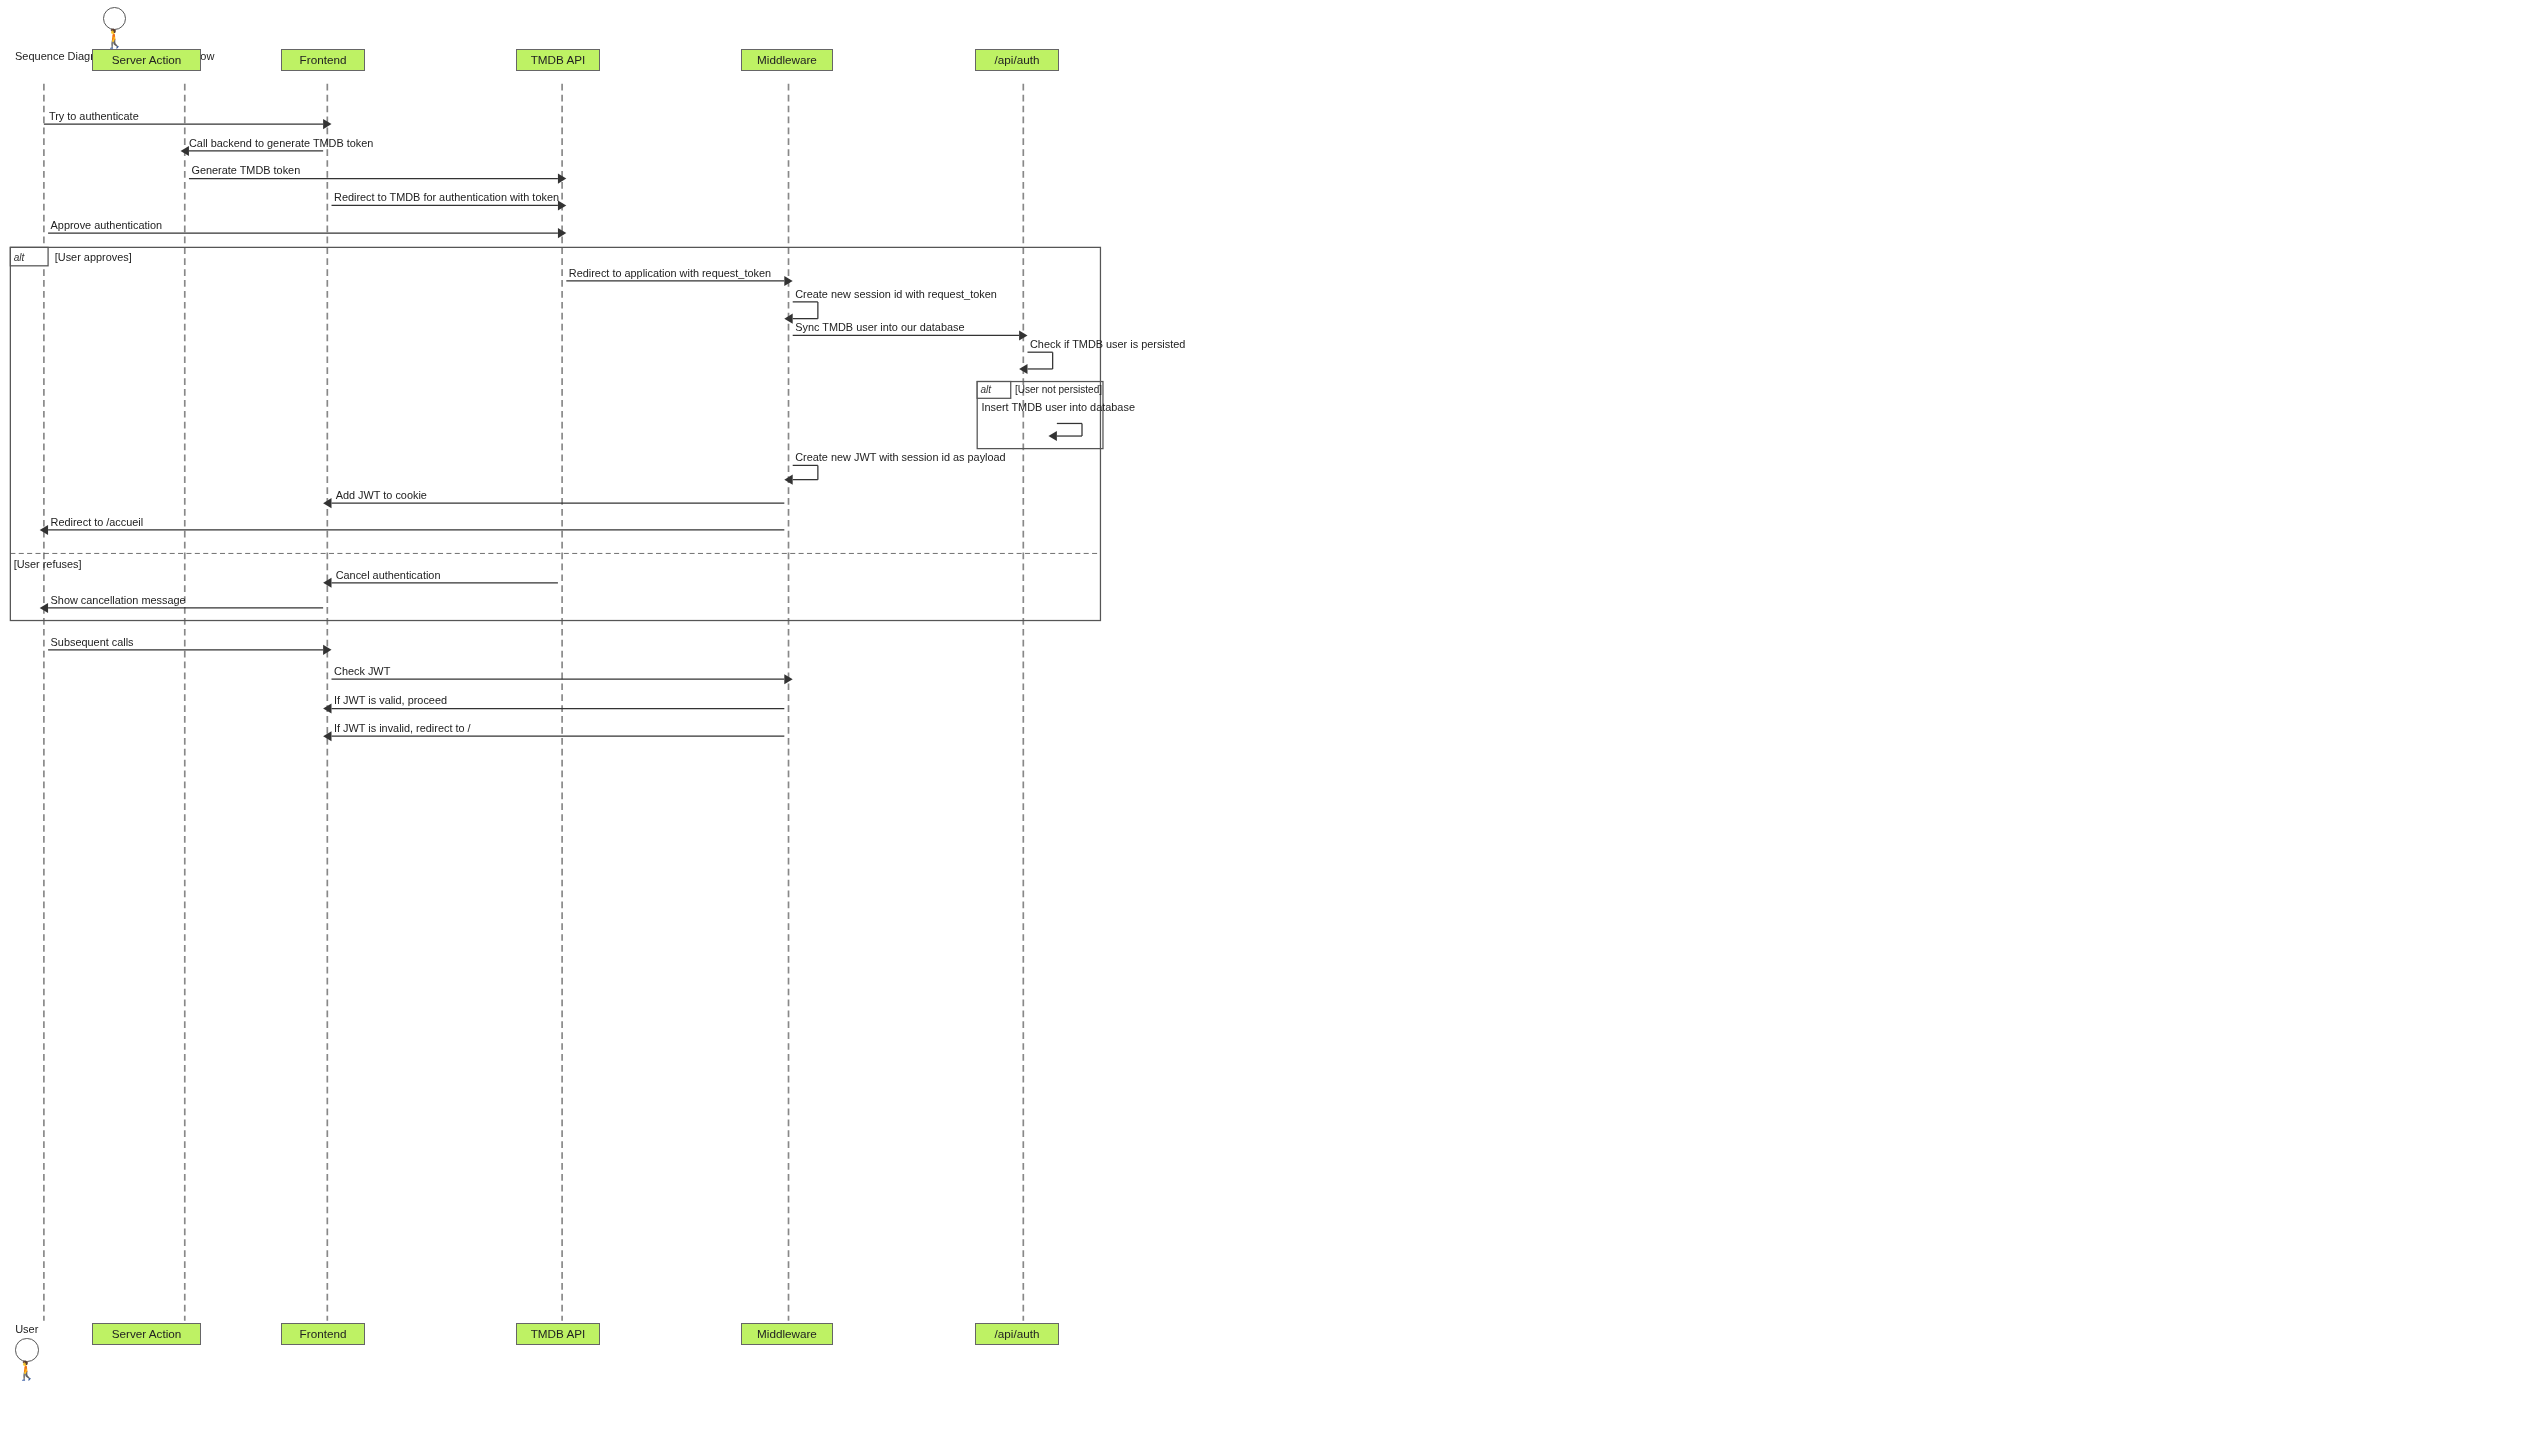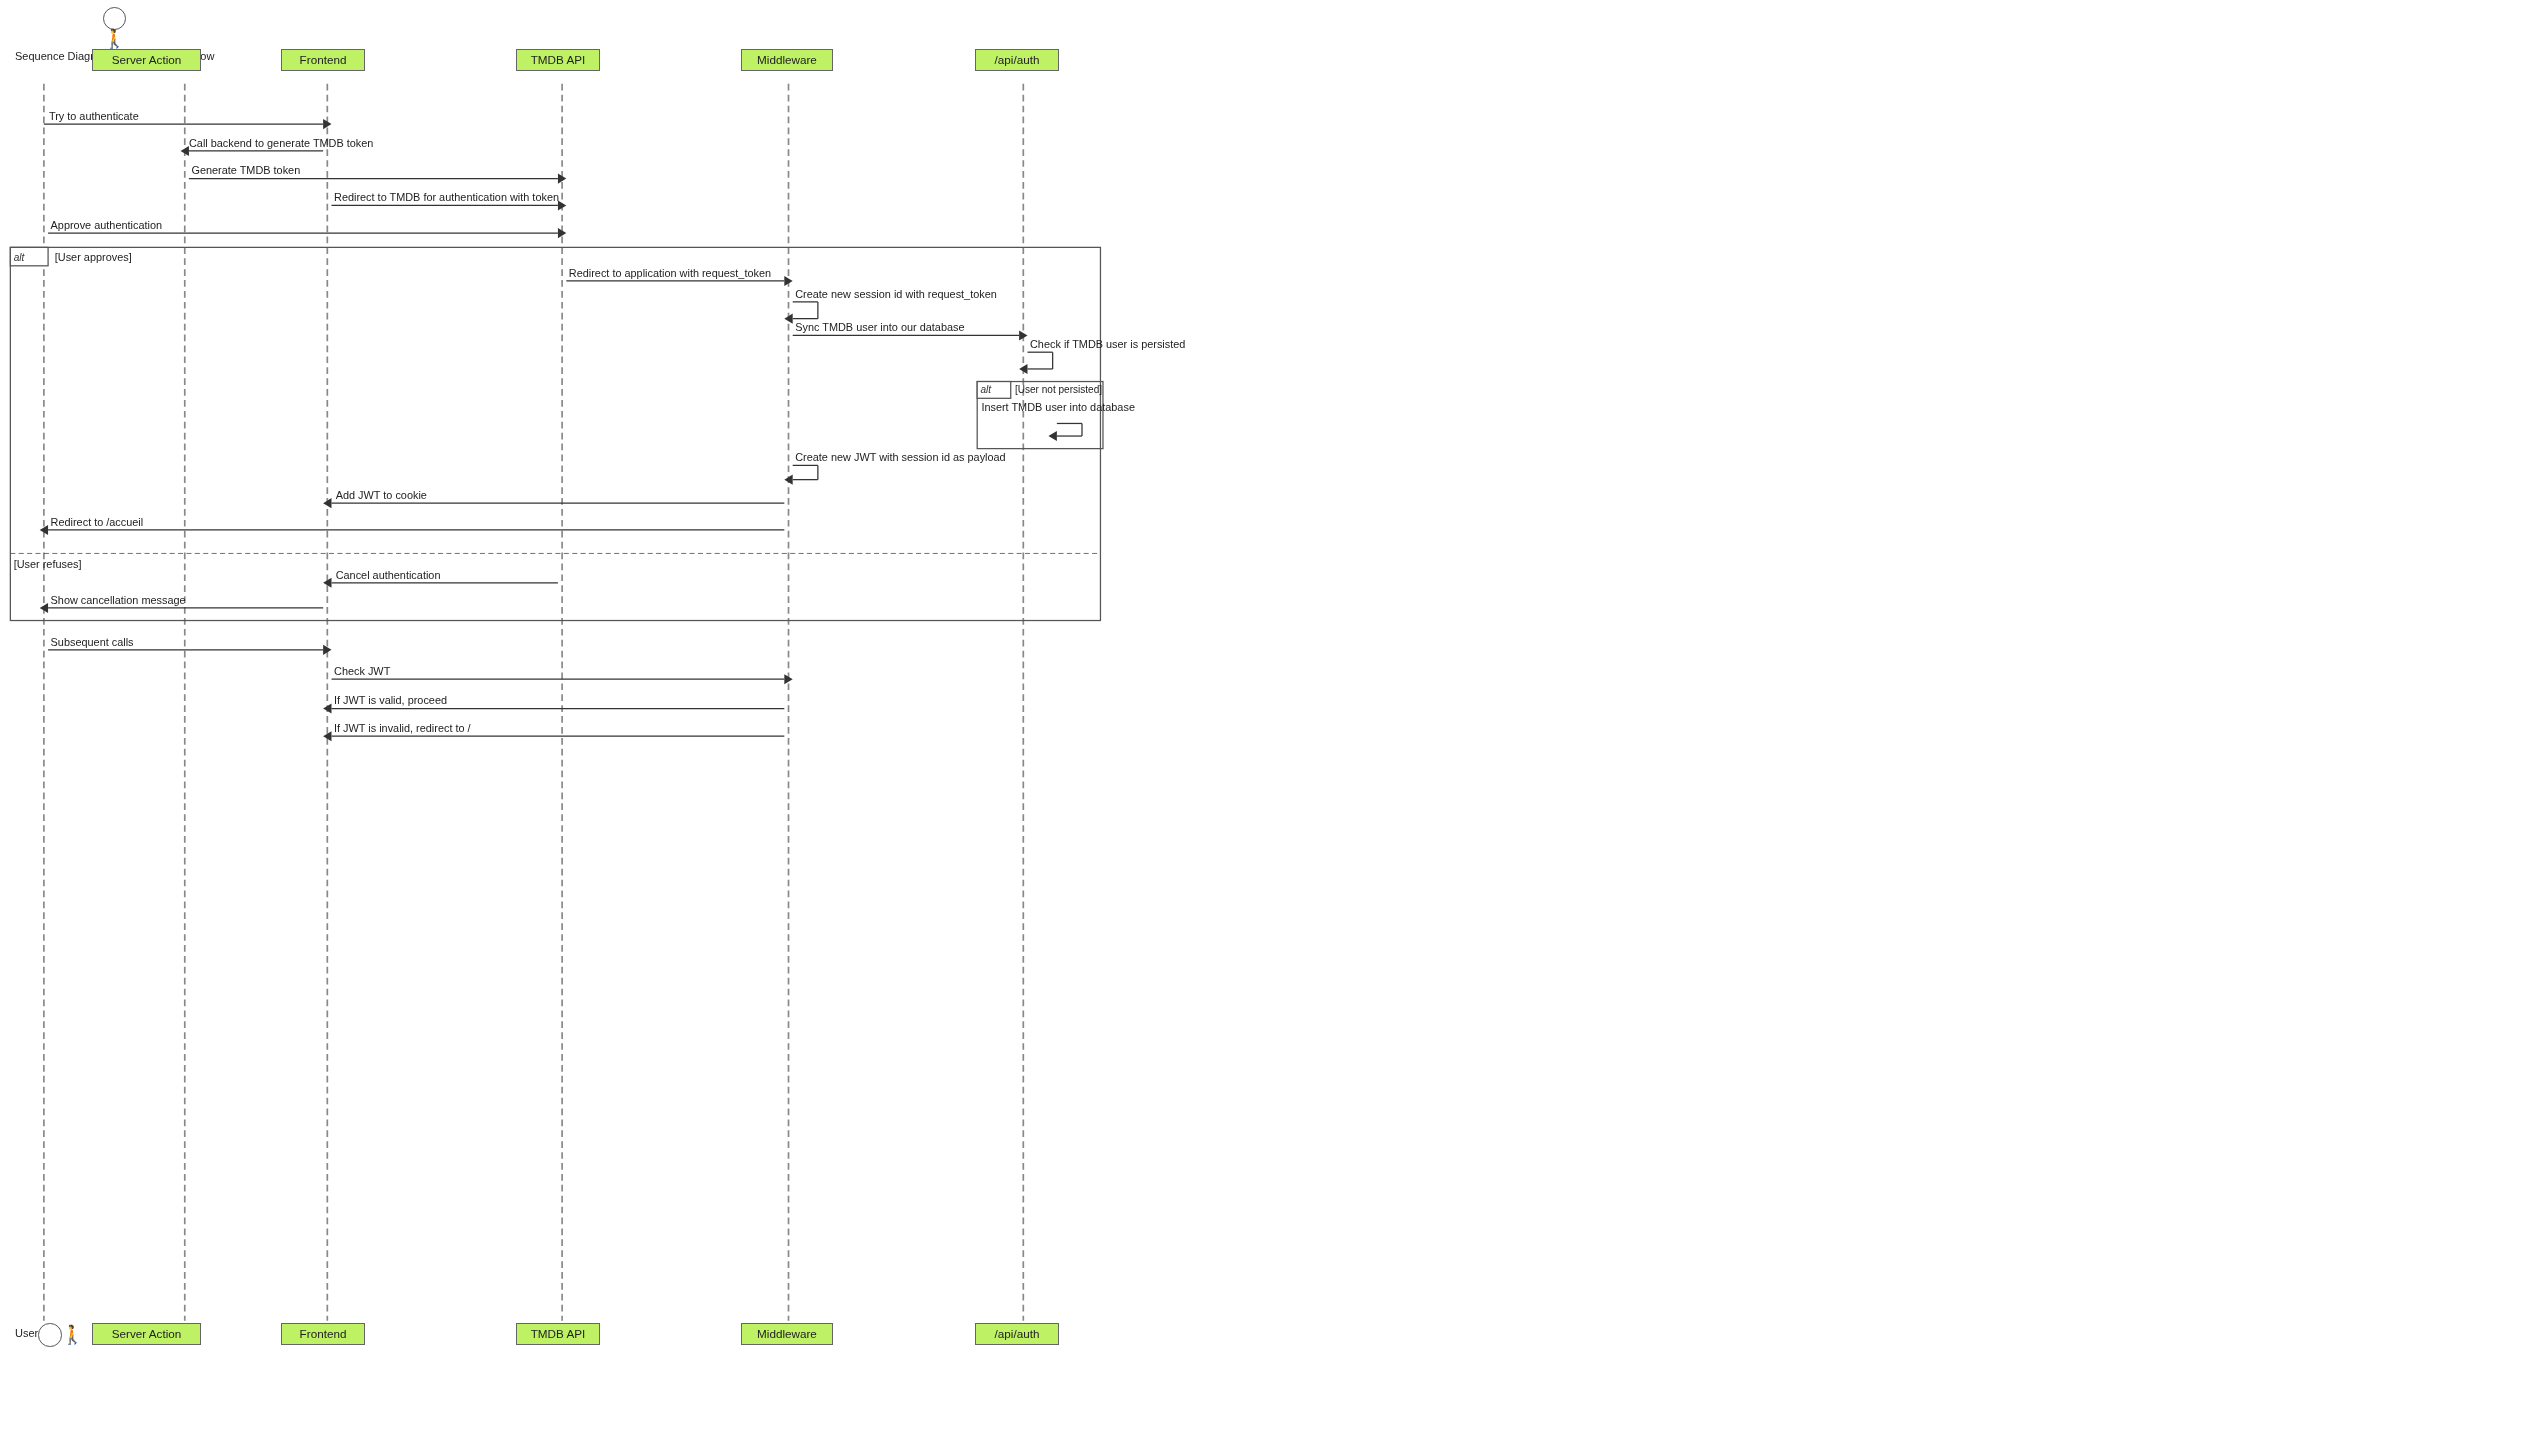--- a/index.html
+++ b/index.html
@@ -171,21 +171,21 @@
   </div>
 
   <div class="lifeline-box" style="left:741px;top:49px;min-width:92px;">
     <span>Middleware</span>
   </div>
 
   <div class="lifeline-box" style="left:975px;top:49px;min-width:84px;">
     <span>/api/auth</span>
   </div>
 
-  <div style="position:absolute;left:15px;top:1323px;display:flex;flex-direction:row;align-items:center;">
+  <div style="position:absolute;left:15px;top:1323px;display:flex;flex-direction:column;align-items:center;">
     <div style="font-size:11px;margin-bottom:3.4px;">User</div>
     <div style="width:23.5px;height:23.5px;border-radius:50%;border:1.7px solid #555;background:#fff;"></div>
     <div style="font-size:18.4px;color:#555;line-height:1;">🚶</div>
   </div>
 
   <div class="lifeline-box" style="left:92px;top:1323px;min-width:109px;">
     <span>Server Action</span>
   </div>
 
   <div class="lifeline-box" style="left:281px;top:1323px;min-width:84px;">

